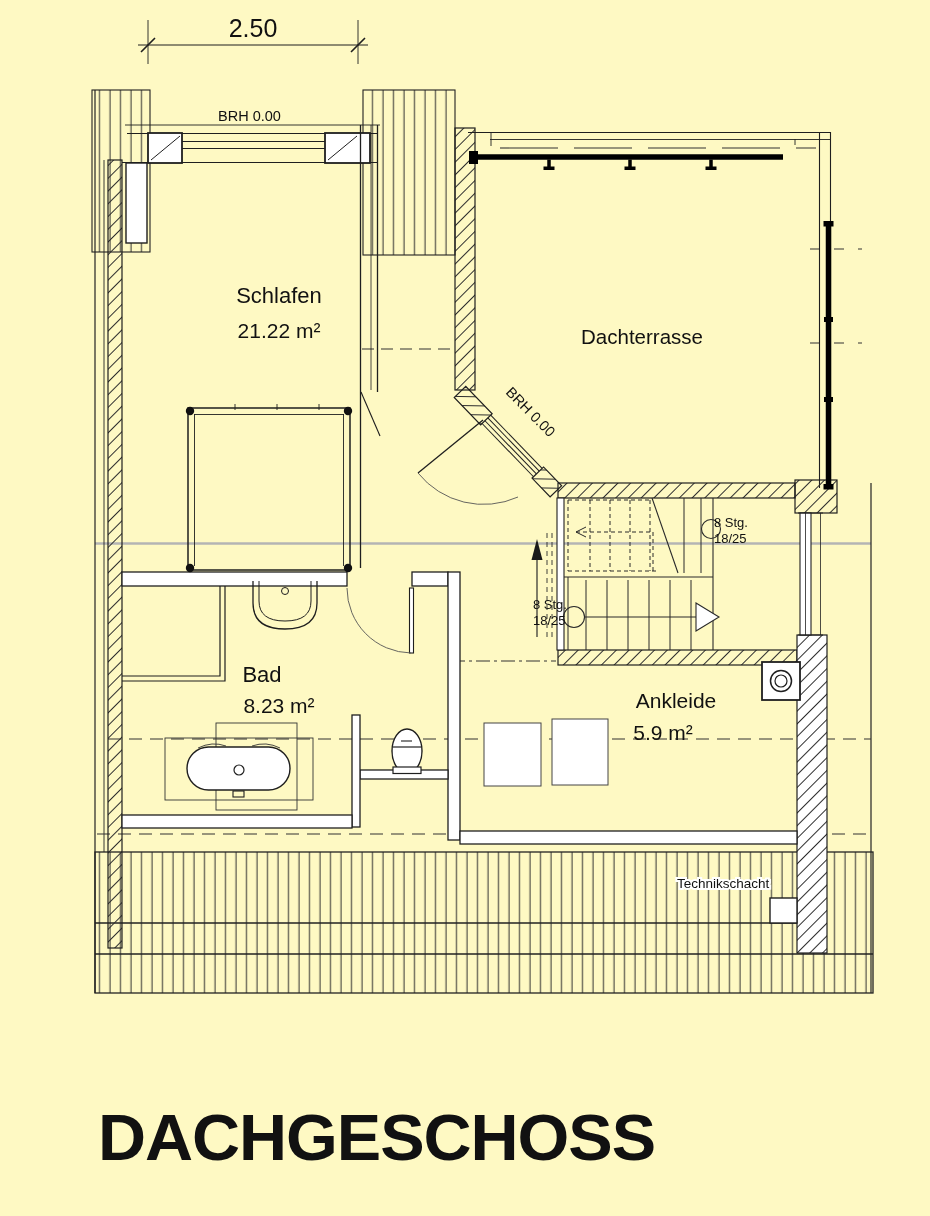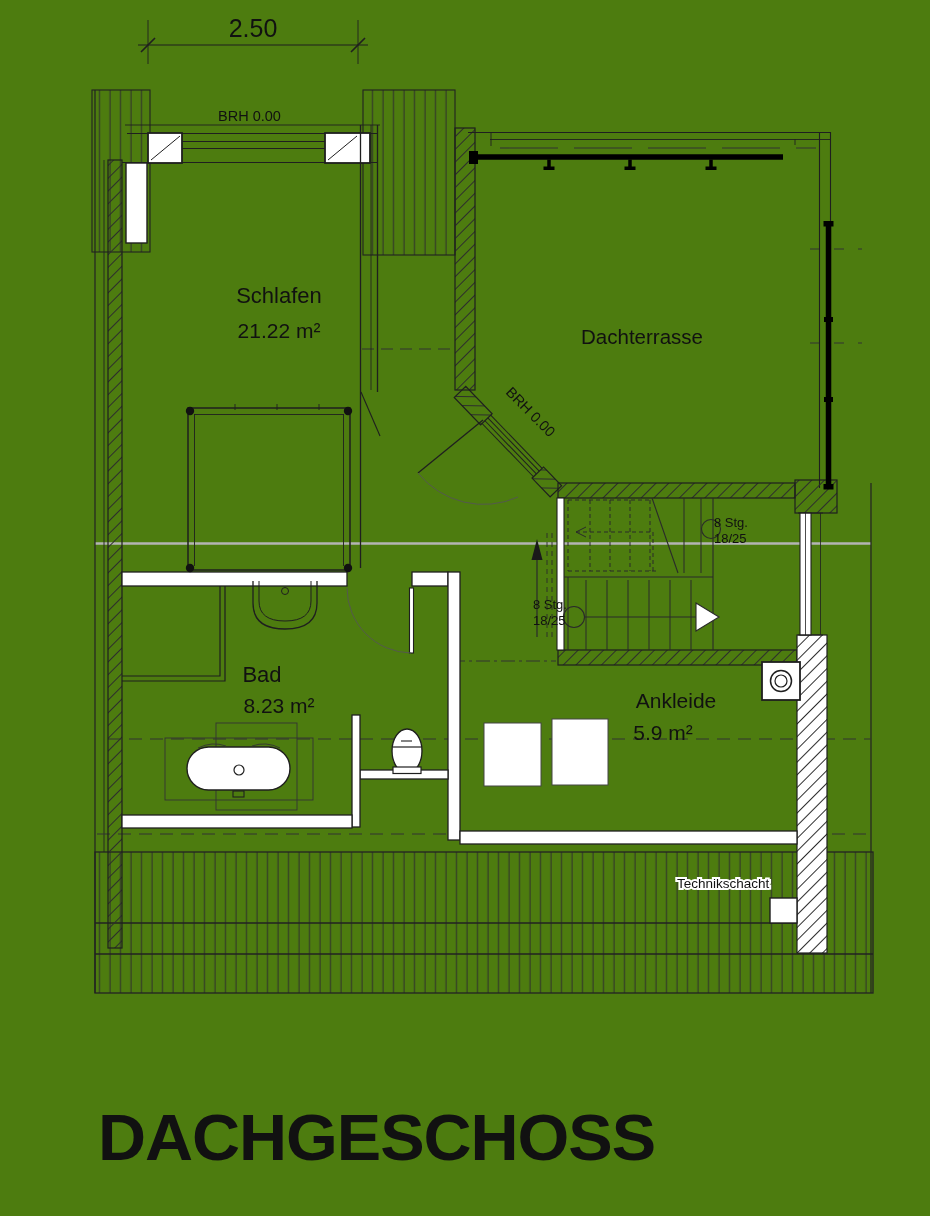--- a/index.html
+++ b/index.html
@@ -1,16 +1,16 @@
 <!DOCTYPE html>
 <html><head>
 <meta charset="utf-8">
 <style>
   html,body{margin:0;padding:0;background:#fff;}
-  .page{position:relative;width:930px;height:1216px;background:#4d7c0f;overflow:hidden;
+  .page{position:relative;width:930px;height:1216px;background:#fef9c3;overflow:hidden;
         font-family:"Liberation Sans", sans-serif;}
   svg{position:absolute;left:0;top:0;}
   svg text{font-family:"Liberation Sans", sans-serif;fill:#111;}
   .halo{paint-order:stroke;stroke:#fff;stroke-width:4px;}
   .title-text{font-weight:bold;letter-spacing:-1px;}
 </style>
 </head>
 <body>
 
 <div class="page">

